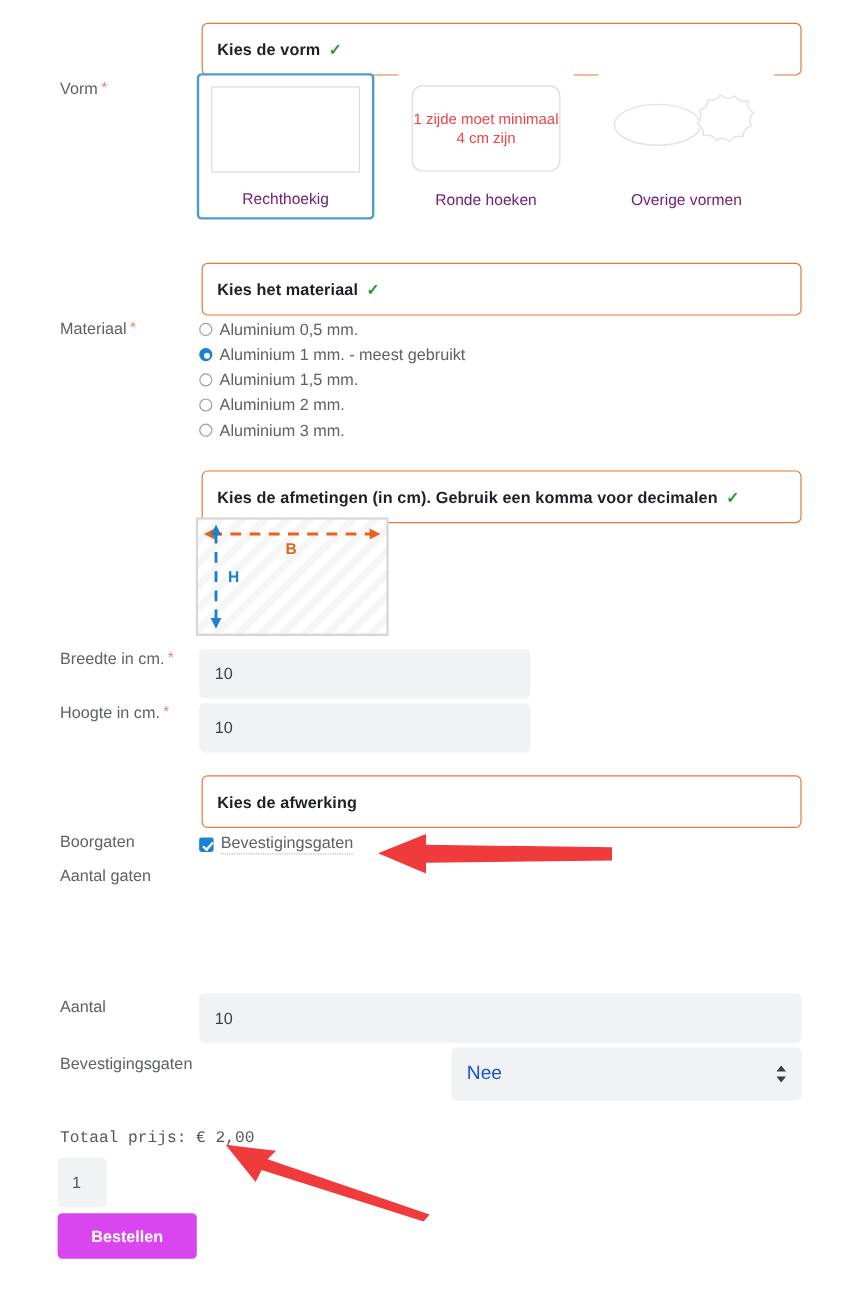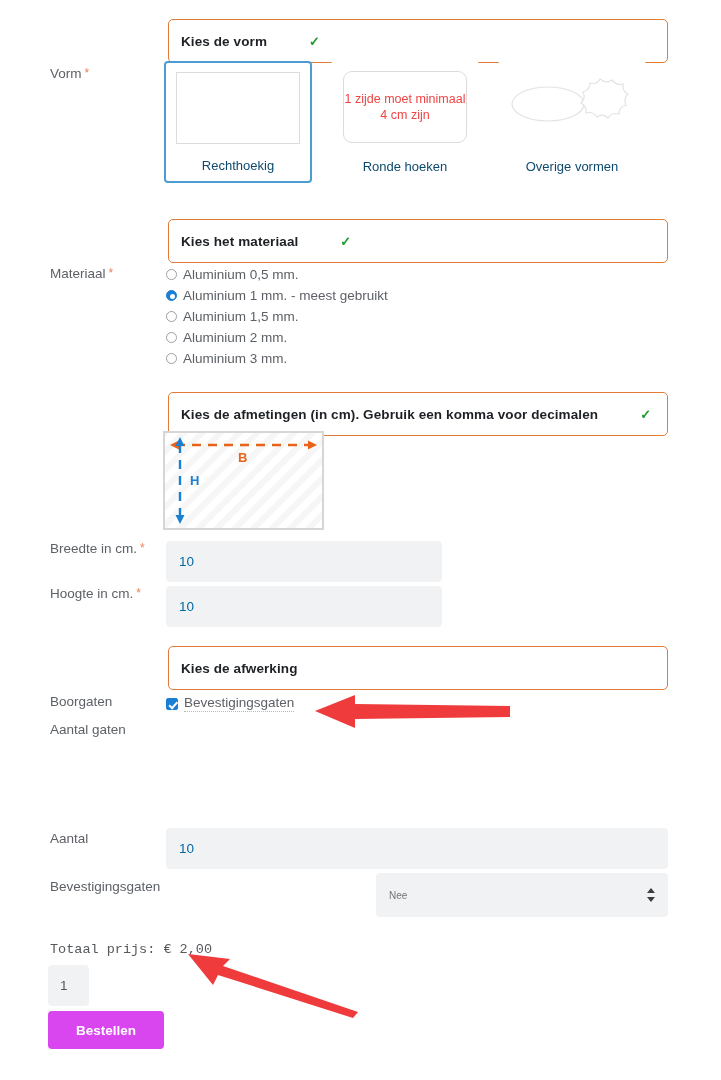--- a/index.html
+++ b/index.html
@@ -18,21 +18,20 @@
     position: absolute;
     left: 168px; width: 500px; height: 44px;
     border: 1px solid #e07b39;
     border-radius: 5px;
     background: #ffffff;
     display: flex; align-items: center;
     padding-left: 12px;
     font-size: 13.5px; font-weight: bold;
     color: #1d2024;
     letter-spacing: .1px;
-    gap: 35px;
   }
   .section-header .check {
     color: #1f9d2f; font-weight: bold; margin-left: 7px; font-size: 13px;
   }
 
   .field-label {
     position: absolute;
     left: 50px;
     font-size: 13.5px;
     color: #5d6166;
@@ -48,21 +47,21 @@
     border-radius: 4px;
     background: #fff;
   }
   .shape-card.selected { border: 2px solid #4b9cd3; }
   .shape-art {
     position: absolute; left: 50%; transform: translateX(-50%);
     top: 9px; width: 124px; height: 72px;
   }
   .shape-caption {
     position: absolute; bottom: 8px; left: 0; right: 0;
-    text-align: center; font-size: 13px; color: #0c4a6e;
+    text-align: center; font-size: 13px; color: #701a75;
   }
   .rect-art { width: 124px; height: 72px; border: 1px solid #dcdcdc; background: #fff; }
   .round-art {
     width: 124px; height: 72px; border: 1px solid #dcdcdc; border-radius: 9px;
     background: #fff; display: flex; align-items: center; justify-content: center;
     text-align: center; font-size: 12.5px; color: #ef4444; line-height: 1.3;
   }
 
   
   .opt-list { position: absolute; left: 166px; }
@@ -92,28 +91,28 @@
   .dotted { border-bottom: 1px dotted #b6babd; padding-bottom: 1px; }
 
   
   .text-input {
     position: absolute;
     background: #f1f2f3;
     border: 1px solid #f1f2f3;
     border-radius: 4px;
     display: flex; align-items: center;
     padding-left: 12px;
-    font-size: 13.5px; color: #0369a1;
+    font-size: 13.5px; color: #404040;
   }
 
   .select-box {
     position: absolute;
     background: #f1f2f3; border: 1px solid #f1f2f3; border-radius: 4px;
     display: flex; align-items: center; justify-content: space-between;
-    padding: 0 12px; font-size: 10px; color: #737373;
+    padding: 0 12px; font-size: 16px; color: #1d4ed8;
   }
   .sel-arrows { display: flex; flex-direction: column; gap: 2px; }
 
   
   .total-price {
     position: absolute; left: 50px; top: 942px;
     font-size: 13.5px; color: #55585c; font-family: Liberation Mono, monospace;
   }
   .qty-input {
     position: absolute; left: 48px; top: 965px;

